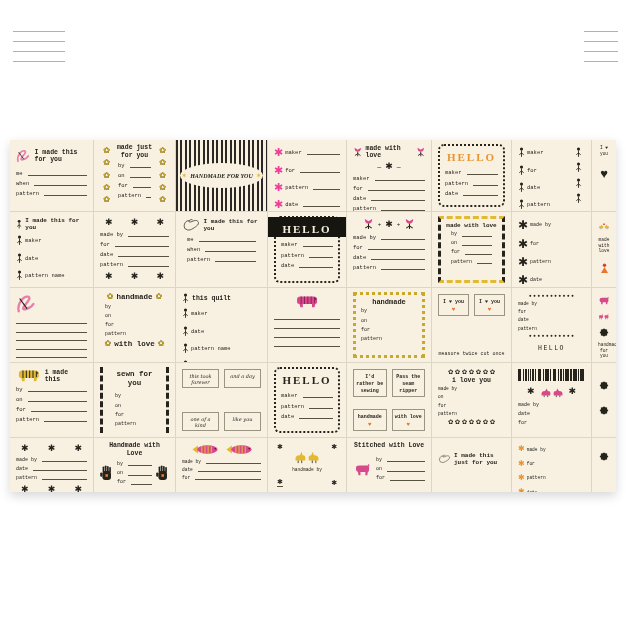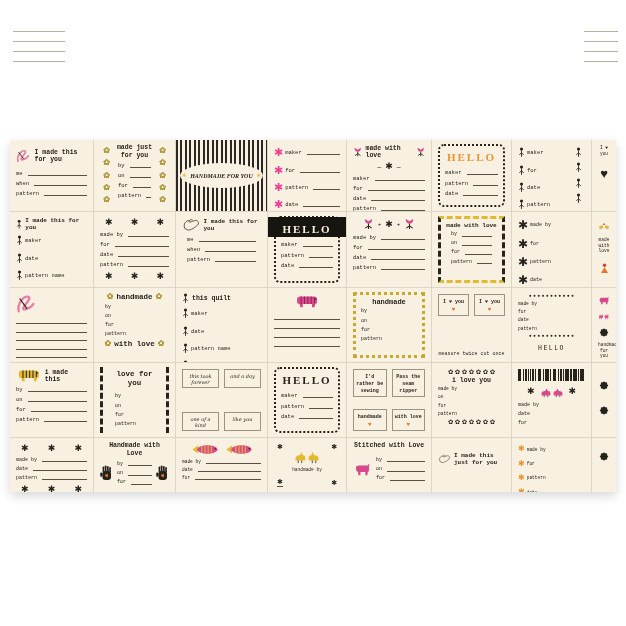--- a/index.html
+++ b/index.html
@@ -787,21 +787,21 @@
             </div>
             <div class="fld">
               <span class="lab">pattern</span>
               <span class="ln"></span>
             </div>
           </div>
         </div>
       </div>
       <div class="cell ">
         <div class="inner zigzag">
-          <div class="t tw s75 center">love for you</div>
+          <div class="t tw s75 center">sewn for you</div>
           <div style="height:3px"></div>
           <div class="flds s5 inset">
             <div class="fld">
               <span class="lab">by</span>
             </div>
             <div class="fld">
               <span class="lab">on</span>
             </div>
             <div class="fld">
               <span class="lab">for</span>

